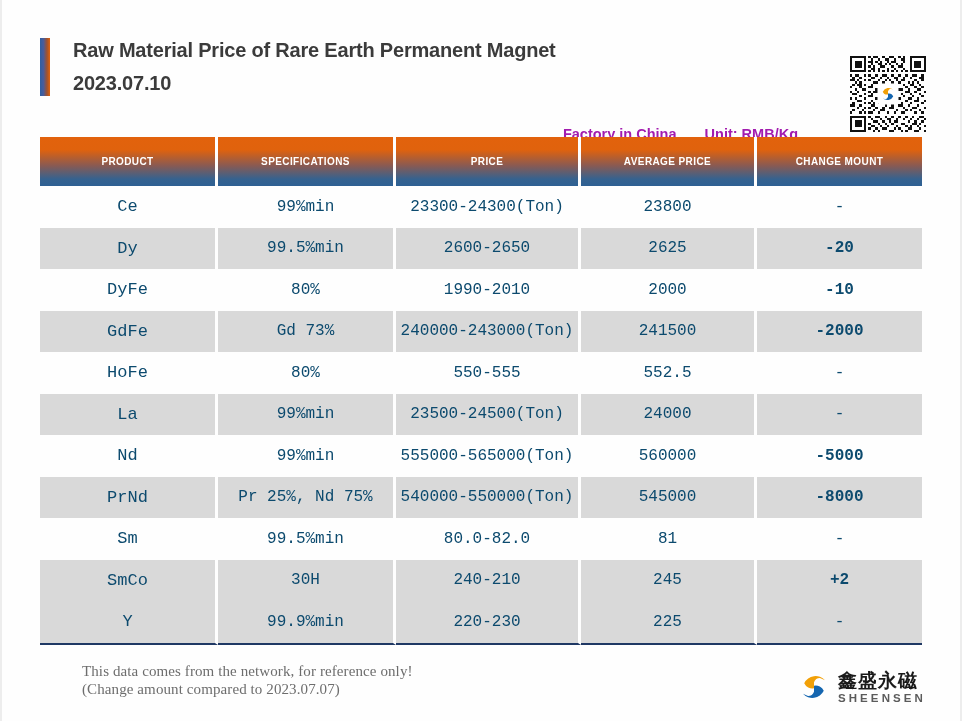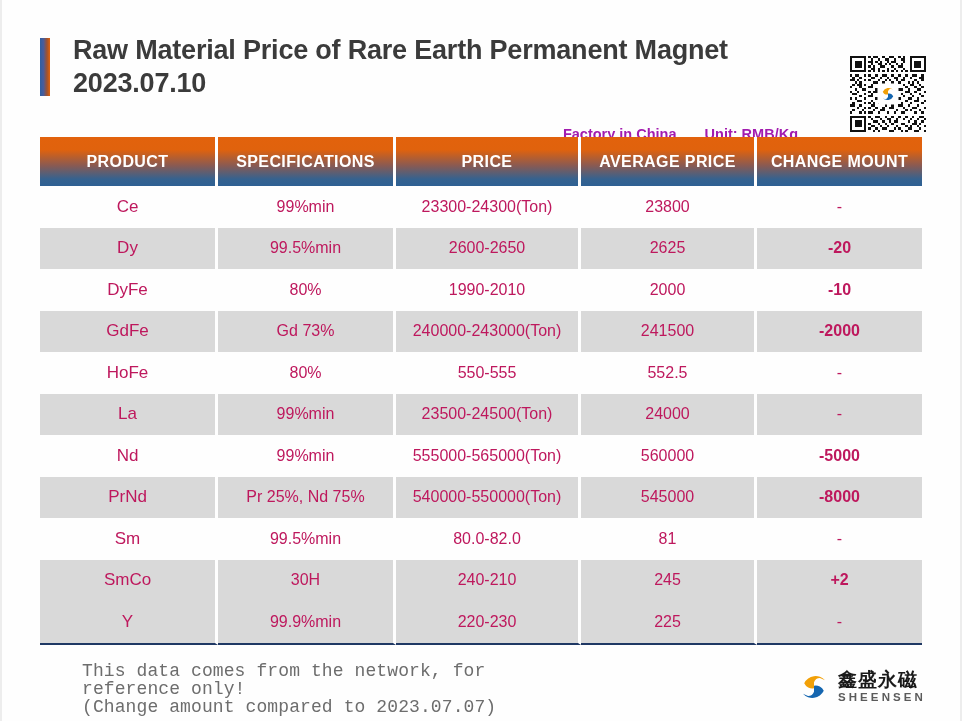--- a/index.html
+++ b/index.html
@@ -39,21 +39,21 @@
     height: 58px;
     background: linear-gradient(to right, #2e5fa3 0%, #4a5c9a 35%, #a0522d 70%, #e0620d 100%);
   }
   .title-block {
     position: absolute;
     left: 33px;
     top: 0;
     width: 700px;
   }
   .title-line {
-    font-size: 27px;
+    font-size: 20px;
     font-weight: bold;
     color: #3b3b3b;
     letter-spacing: -0.2px;
     line-height: 33px;
     white-space: nowrap;
   }
   .subtitle-row {
     position: absolute;
     right: 128px;
     top: 76px;
@@ -103,37 +103,37 @@
     top: 137px;
     width: 882px;
     border-collapse: separate;
     border-spacing: 0;
     table-layout: fixed;
   }
   .table th {
     height: 47px;
     background: linear-gradient(to bottom, #e2620c 0%, #e0620d 26%, #8a5a52 58%, #35628f 86%, #2e6093 100%);
     color: #ffffff;
-    font-size: 16px;
+    font-size: 10px;
     font-weight: bold;
     letter-spacing: 0.4px;
     text-align: center;
     vertical-align: middle;
     border-right: 3px solid #fefefe;
     font-family: "Liberation Sans", sans-serif;
   }
   .table th:last-child { border-right: none; }
 
   .table td {
     height: 39.5px;
     text-align: center;
     vertical-align: middle;
-    font-family: Liberation Sans, sans-serif;
+    font-family: Liberation Mono, monospace;
     font-size: 17px;
-    color: #be185d;
+    color: #0c4a6e;
     border-right: 3px solid #fefefe;
   }
   .table td:last-child { border-right: none; }
   .table td.small {
     font-size: 16px;
   }
   .table tr.alt td {
     background: #d9d9d9;
   }
   .table tr.plain td {
@@ -147,34 +147,34 @@
   .chg-none { color: #1d1d1d; }
 
   
   .footer {
     position: absolute;
     left: 38px;
     top: 662px;
     width: 520px;
   }
   .footer-line {
-    font-size: 18px;
+    font-size: 15px;
     color: #6d6d6d;
     line-height: 18px;
-    font-family: Liberation Mono, monospace;
+    font-family: Liberation Serif, serif;
     letter-spacing: 0.1px;
     padding-left: 42px;
   }
 
   .brand {
     position: absolute;
     right: 34px;
     top: 670px;
     display: flex;
-    align-items: flex-start;
+    align-items: flex-end;
     gap: 7px;
   }
   .brand-mark {
     width: 34px;
     height: 34px;
     flex: 0 0 34px;
   }
   .brand-text {
     display: flex;
     flex-direction: column;

